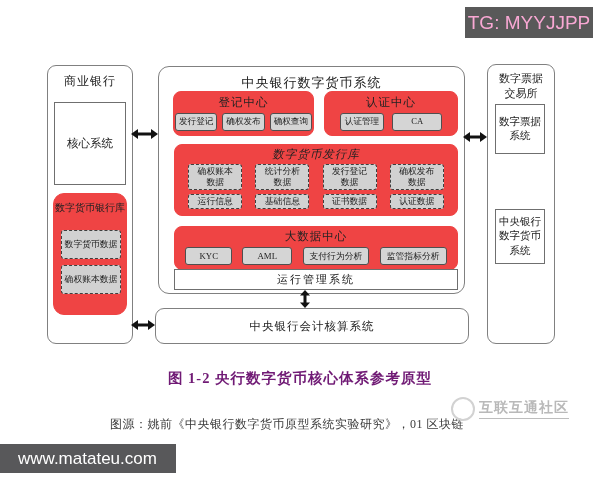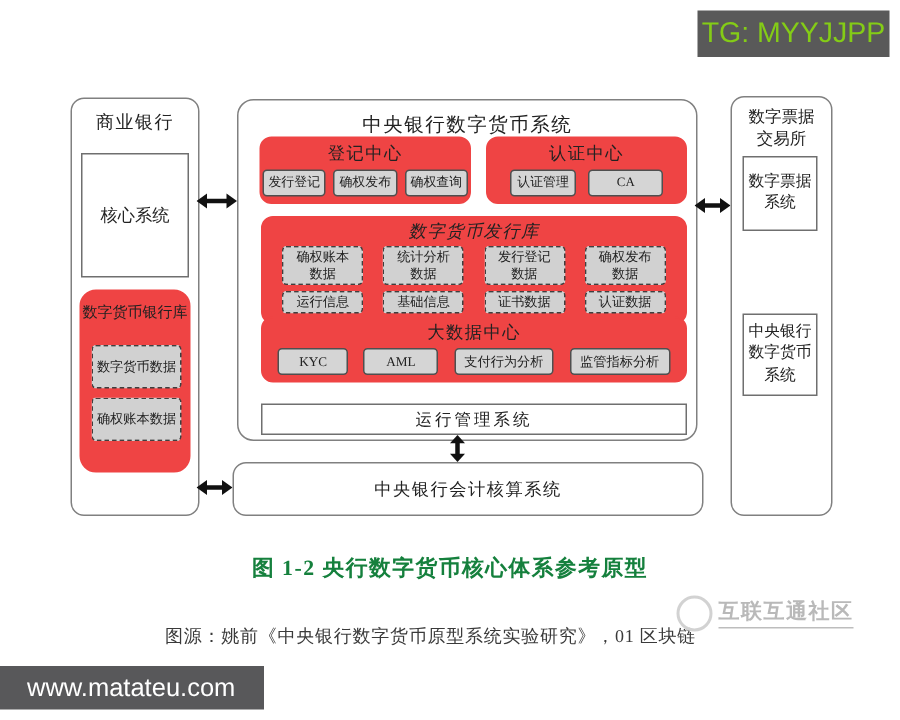--- a/index.html
+++ b/index.html
@@ -21,30 +21,30 @@
     display:flex;align-items:center;justify-content:center;text-align:center;
     line-height:1.25;word-break:break-all;
   }
   .whitebox{
     background:#fff;border:1px solid #6f6f6f;
     display:flex;align-items:center;justify-content:center;text-align:center;
   }
   .ttl{text-align:center;}
   .row{display:flex;align-items:center;justify-content:space-evenly;}
   .badge{
-    background:#595959;color:#84cc16;display:flex;align-items:center;justify-content:center;
+    background:#595959;color:#f9a8d4;display:flex;align-items:center;justify-content:center;
     font-family:"Liberation Sans","DejaVu Sans",sans-serif;font-size:19px;
   }
   .footerbar{
     background:#58585a;color:#fff;display:flex;align-items:center;
     font-family:"Liberation Sans","DejaVu Sans",sans-serif;font-size:17px;
     padding-left:18px;box-sizing:border-box;
   }
   .caption{
-    width:600px;text-align:center;color:#15803d;font-weight:bold;
+    width:600px;text-align:center;color:#701a75;font-weight:bold;
     font-size:14.5px;letter-spacing:1px;
   }
   .source{font-size:12px;color:#3a3a3a;letter-spacing:0.5px;}
   .wmtext{
     font-family:"Liberation Sans","DejaVu Sans",sans-serif;
     color:#b9b9b9;font-size:14px;font-weight:bold;
     border-bottom:1px solid #bdbdbd;padding-bottom:1px;letter-spacing:1px;
   }
   .wmlogo{width:20px;height:20px;border:2px solid #d2d2d2;border-radius:50%;}
   svg{display:block;}
@@ -93,21 +93,21 @@
       <div class="dashchip" style="width:54px;height:26px;padding:0 5px;font-size:8.8px;box-sizing:border-box;">确权发布数据</div>
     </div>
     <div class="row" style="margin-top:4px;">
       <div class="dashchip" style="width:54px;height:15px;font-size:8.8px;white-space:nowrap;box-sizing:border-box;">运行信息</div>
       <div class="dashchip" style="width:54px;height:15px;font-size:8.8px;white-space:nowrap;box-sizing:border-box;">基础信息</div>
       <div class="dashchip" style="width:54px;height:15px;font-size:8.8px;white-space:nowrap;box-sizing:border-box;">证书数据</div>
       <div class="dashchip" style="width:54px;height:15px;font-size:8.8px;white-space:nowrap;box-sizing:border-box;">认证数据</div>
     </div>
   </div>
 
-  <div class="abs grayblk" style="left:15px;top:144px;width:282px;height:42px;">
+  <div class="abs grayblk" style="left:15px;top:159px;width:282px;height:42px;">
     <div class="ttl" style="padding-top:2px;font-size:11.5px;letter-spacing:1px;">大数据中心</div>
     <div class="row" style="margin-top:3px;">
       <div class="chip" style="height:16px;padding:0 13px;font-size:8.8px;white-space:nowrap;">KYC</div>
       <div class="chip" style="height:16px;padding:0 14px;font-size:8.8px;white-space:nowrap;">AML</div>
       <div class="chip" style="height:16px;padding:0 6px;font-size:8.8px;white-space:nowrap;">支付行为分析</div>
       <div class="chip" style="height:16px;padding:0 6px;font-size:8.8px;white-space:nowrap;">监管指标分析</div>
     </div>
   </div>
 
   <div class="abs whitebox" style="left:15px;top:202px;width:282px;height:19px;font-size:11px;letter-spacing:2px;">运行管理系统</div>

